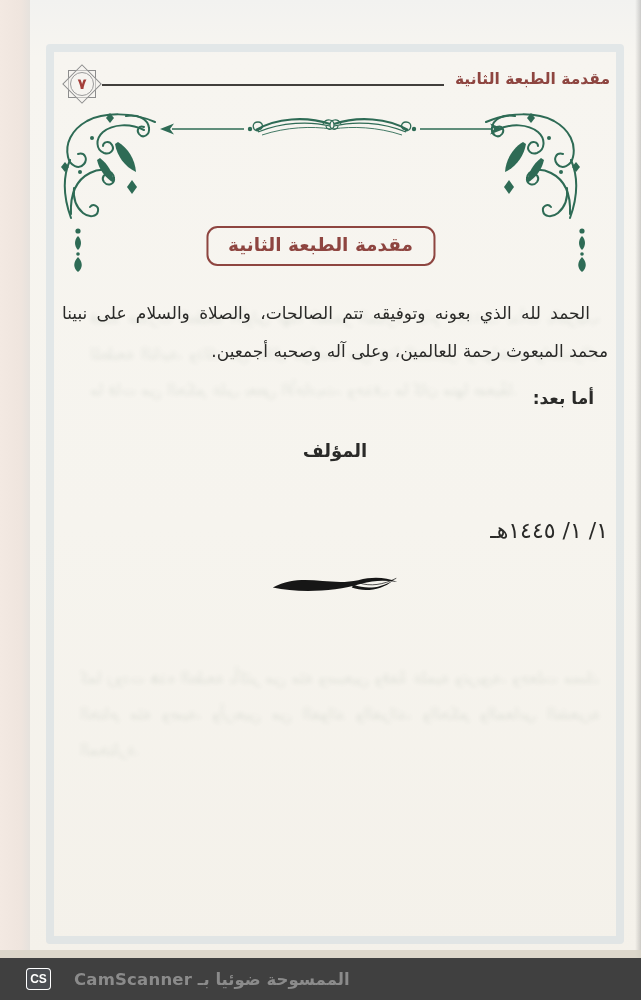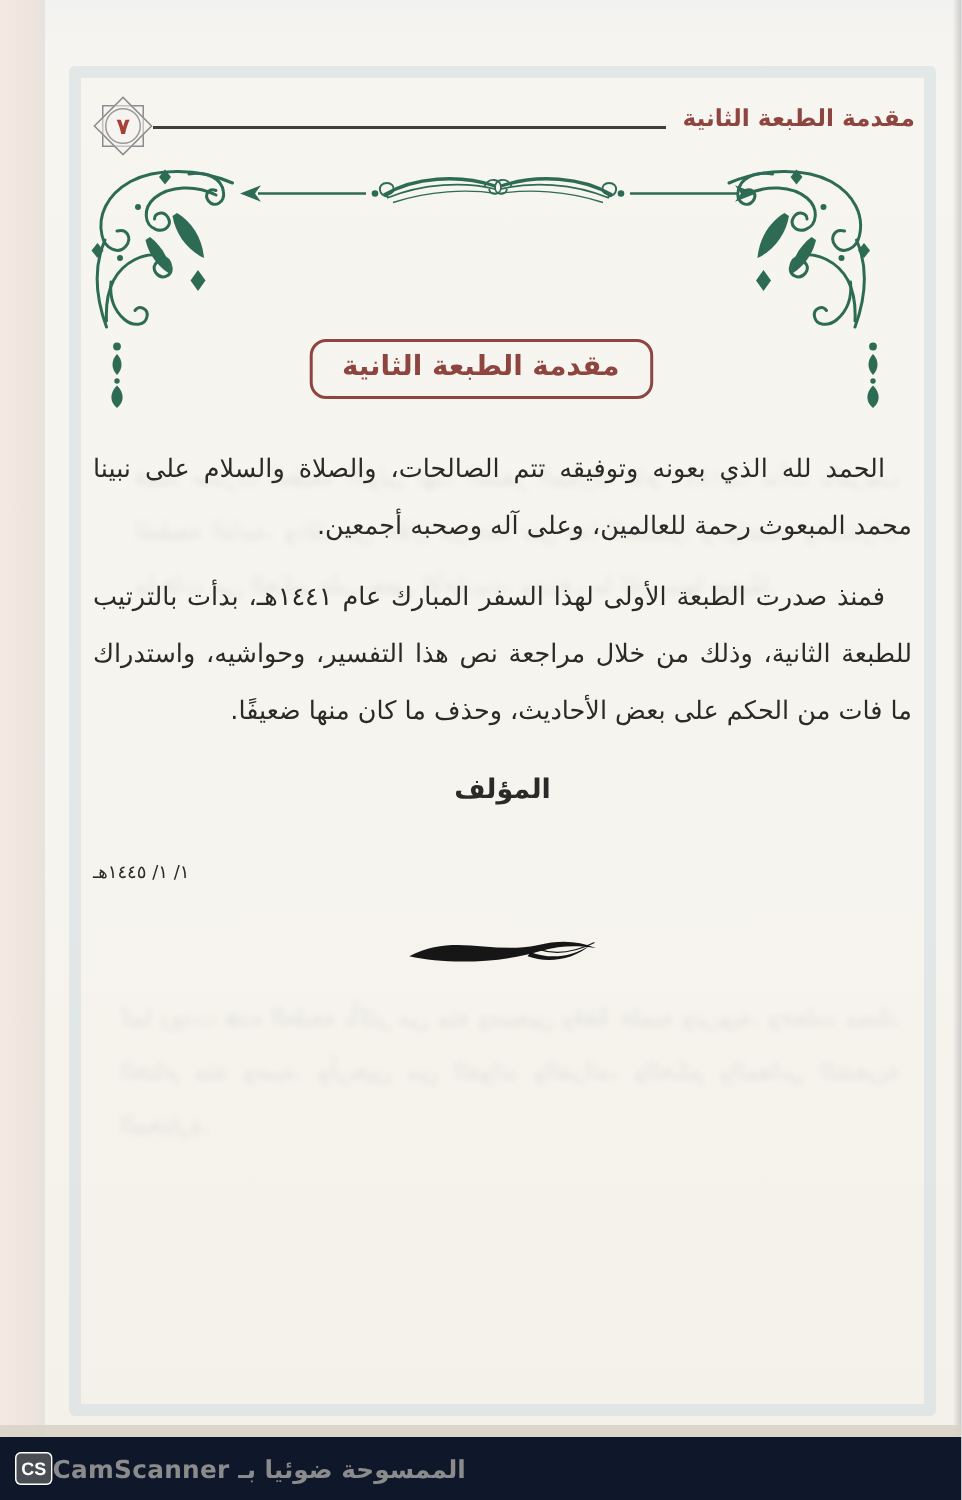--- a/index.html
+++ b/index.html
@@ -41,37 +41,37 @@
   .title-box{position:absolute;left:50%;transform:translateX(-50%);top:226px;
     border:2.5px solid #8e4540;border-radius:11px;padding:6px 20px 9px;direction:rtl;}
   .title-box .t{color:#8e4540;font-weight:bold;font-size:18.5px;white-space:nowrap;}
 
   
   .body-block{position:absolute;left:62px;top:294px;width:546px;direction:rtl;
     color:#2a2a28;font-size:17px;line-height:38px;z-index:2;}
   .body-block p{margin:0 0 9px;text-align:justify;text-align-last:right;text-indent:18px;}
   .body-block p.bold{font-weight:bold;text-indent:14px;margin:2px 0 10px;}
   .sig{text-align:center;font-weight:bold;font-size:18px;margin-top:15px;}
-  .date{text-align:left;font-size:12px;margin-top:16px;}
+  .date{text-align:right;font-size:22px;margin-top:42px;}
   .flourish{display:block;width:130px;height:28px;margin:18px auto 0;}
 
   
   .ghost{position:absolute;direction:rtl;transform:scaleX(-1);filter:blur(2px);opacity:0.10;
     color:#46604f;font-size:16px;line-height:36px;z-index:1;text-align:justify;}
   .g1{left:90px;top:300px;width:510px;height:170px;overflow:hidden;}
   .g2{left:80px;top:660px;width:520px;height:160px;overflow:hidden;}
 
   
-  .cs-bar{position:absolute;left:0;bottom:0;width:641px;height:42px;background:#0f172a;
-    display:flex;align-items:center;padding-left:10px;box-sizing:border-box;z-index:3;}
+  .cs-bar{position:absolute;left:0;bottom:0;width:641px;height:42px;background:#404040;
+    display:flex;align-items:center;padding-left:26px;box-sizing:border-box;z-index:3;}
   .cs-badge{width:25px;height:22px;background:#4a4d52;border-radius:4px;color:#fff;
     display:flex;align-items:center;justify-content:center;font-weight:bold;font-size:12px;
     font-family:"Liberation Sans",sans-serif;box-shadow:inset 0 0 0 1px #fff, inset 0 0 0 2.5px #4a4d52;
     flex:0 0 auto;}
-  .cs-text{direction:rtl;margin-left:0;color:#8b8b8b;font-size:16.5px;
+  .cs-text{direction:rtl;margin-left:23px;color:#8b8b8b;font-size:16.5px;
     font-family:"DejaVu Sans",sans-serif;font-weight:bold;letter-spacing:.2px;}
 </style>
 </head>
 <body>
 
 <div class="root">
 
   <div class="paper"></div>
   <div class="edge-left"></div>
   <div class="frame"></div>
@@ -157,21 +157,21 @@
     <use href="#dvh"></use>
     <use href="#dvh" transform="translate(348,0) scale(-1,1)"></use>
   </svg>
 
   <div class="title-box">
     <div class="t">مقدمة الطبعة الثانية</div>
   </div>
 
   <div class="body-block">
     <p>الحمد لله الذي بعونه وتوفيقه تتم الصالحات، والصلاة والسلام على نبينا محمد المبعوث رحمة للعالمين، وعلى آله وصحبه أجمعين.</p>
-    <p>فمنذ صدرت الطبعة الأولى لهذا السفر المبارك عام ١٤٤١هـ، بدأت بالترتيب للطبعة الثانية، وذلك من خلال مراجعة نص هذا التفسير، وحواشيه، واستدراك ما فات من الحكم على بعض الأحاديث، وحذف ما كان منها ضعيفًا.</p>
+    <p class="bold">أما بعد:</p>
     <div class="sig">المؤلف</div>
     <div class="date">١/ ١/ ١٤٤٥هـ</div>
     <svg class="flourish" viewBox="0 0 140 30">
       <path d="M3,21 C35,4 62,20 95,13 C112,9 124,10 137,15 C124,13 112,13 98,17 C68,26 30,27 3,21 Z" fill="#161616"></path>
       <path d="M90,18 C104,23 118,22 133,13 C120,24 102,26 88,21 Z" fill="#161616"></path>
       <path d="M96,16 C108,20 122,18 136,11" stroke="#161616" stroke-width="0.8" fill="none"></path>
     </svg>
   </div>
 
   <div class="edge-right"></div>

